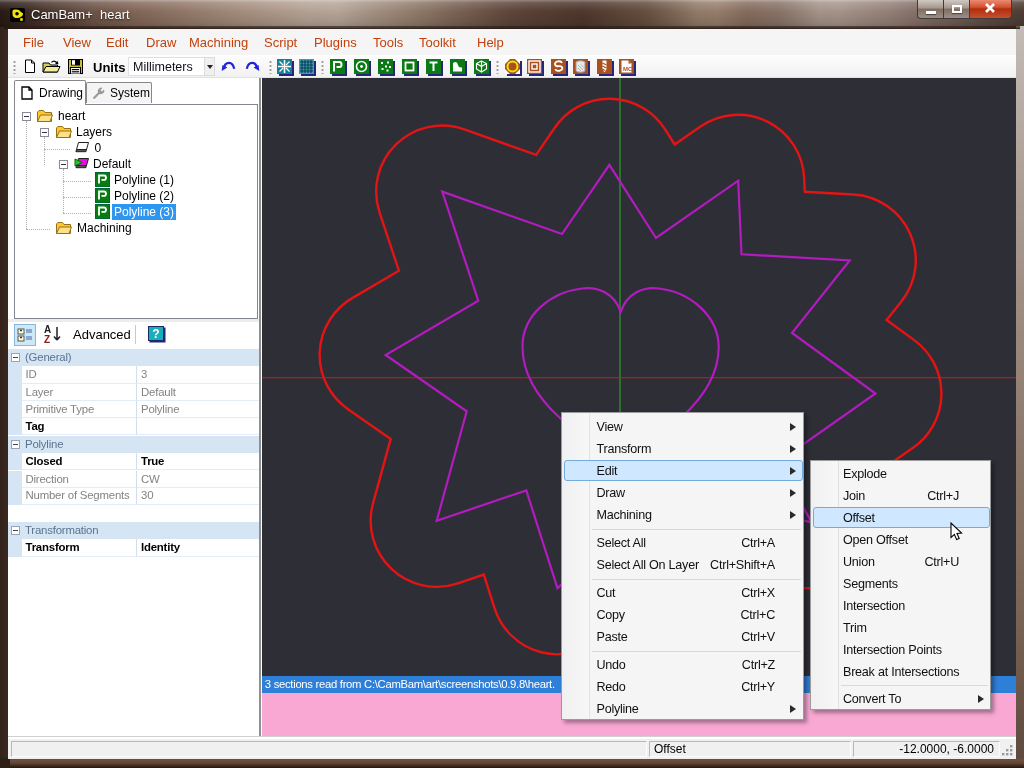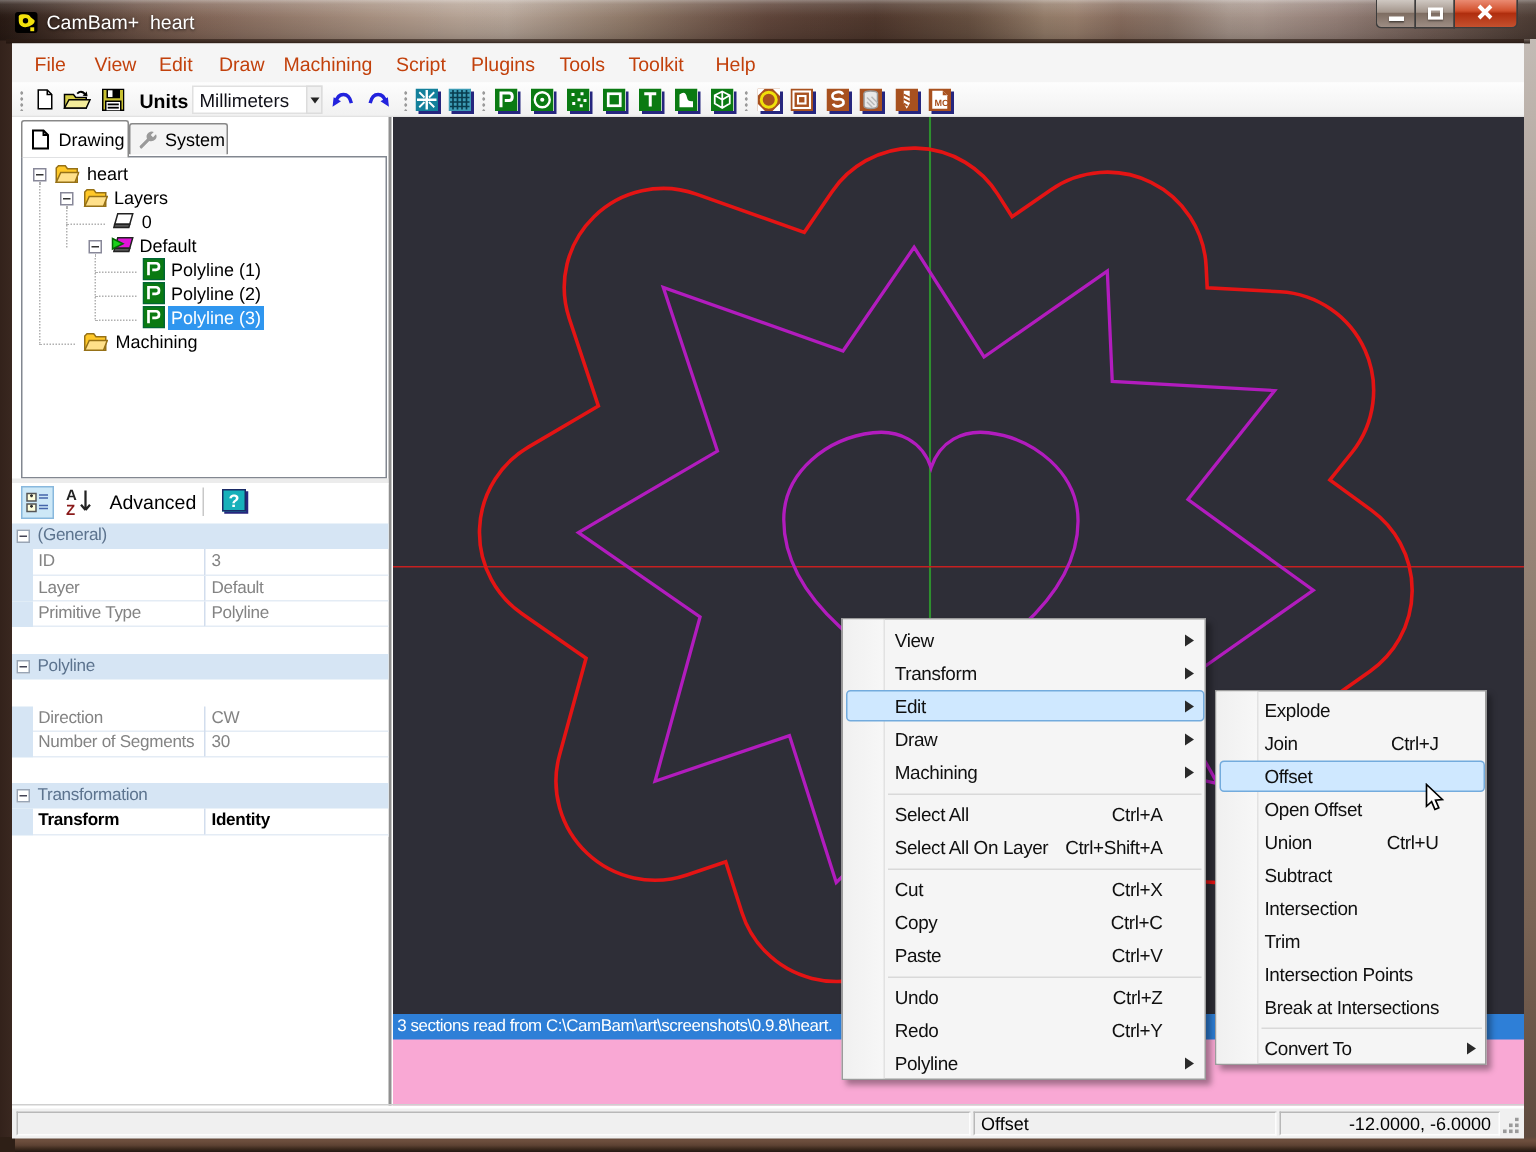--- a/index.html
+++ b/index.html
@@ -357,23 +357,33 @@
 <div class="prow" style="top:34.6px">
       <div class="pstrip"></div>
       <div class="pname gray">Layer</div>
       <div class="pval gray">Default</div>
     </div>
 <div class="prow" style="top:51.9px">
       <div class="pstrip"></div>
       <div class="pname gray">Primitive Type</div>
       <div class="pval gray">Polyline</div>
     </div>
+<div class="prow" style="top:69.2px">
+      <div class="pstrip"></div>
+      <div class="pname" style="font-weight:bold">Tag</div>
+      <div class="pval"></div>
+    </div>
 <div class="prow pcat" style="top:86.5px">
       <div class="pebox" style="top:4px"></div>
       <span style="position:absolute;left:17px">Polyline</span>
+    </div>
+<div class="prow" style="top:103.8px">
+      <div class="pstrip"></div>
+      <div class="pname" style="font-weight:bold">Closed</div>
+      <div class="pval" style="font-weight:bold">True</div>
     </div>
 <div class="prow" style="top:122px">
       <div class="pstrip"></div>
       <div class="pname gray">Direction</div>
       <div class="pval gray">CW</div>
     </div>
 <div class="prow" style="top:138.4px">
       <div class="pstrip"></div>
       <div class="pname gray">Number of Segments</div>
       <div class="pval gray">30</div>
@@ -454,21 +464,21 @@
 <div id="menu2" class="menu" style="left:810px;top:459.7px;width:181px;height:250px">
 <div class="mstrip"></div>
 <div class="mhl" style="left:2px;top:46px;width:176.5px;height:21px"></div>
 <div class="mi" style="left:32px;top:2px">Explode</div>
 <div class="mi" style="left:32px;top:24px">Join</div>
     <div class="macc" style="right:31px;top:24px">Ctrl+J</div>
 <div class="mi" style="left:32px;top:46px">Offset</div>
 <div class="mi" style="left:32px;top:68px">Open Offset</div>
 <div class="mi" style="left:32px;top:90px">Union</div>
     <div class="macc" style="right:31px;top:90px">Ctrl+U</div>
-<div class="mi" style="left:32px;top:112px">Subtract</div>
+<div class="mi" style="left:32px;top:112px">Segments</div>
 <div class="mi" style="left:32px;top:134px">Intersection</div>
 <div class="mi" style="left:32px;top:156px">Trim</div>
 <div class="mi" style="left:32px;top:178px">Intersection Points</div>
 <div class="mi" style="left:32px;top:200px">Break at Intersections</div>
 <div class="msep" style="left:30px;right:2px;top:224px"></div>
 <div class="mi" style="left:32px;top:227px">Convert To</div>
     <div class="marr" style="left:167px;top:234px"></div>
 </div>
 <svg style="position:absolute;left:950px;top:522px;z-index:50" width="13" height="19" viewBox="0 0 13 19">
 <path d="M1 1 L1 15.5 L4.4 12.4 L6.6 17.6 L9.2 16.5 L7 11.4 L11.6 11 Z" fill="#fff" stroke="#000" stroke-width="1.1"></path>

